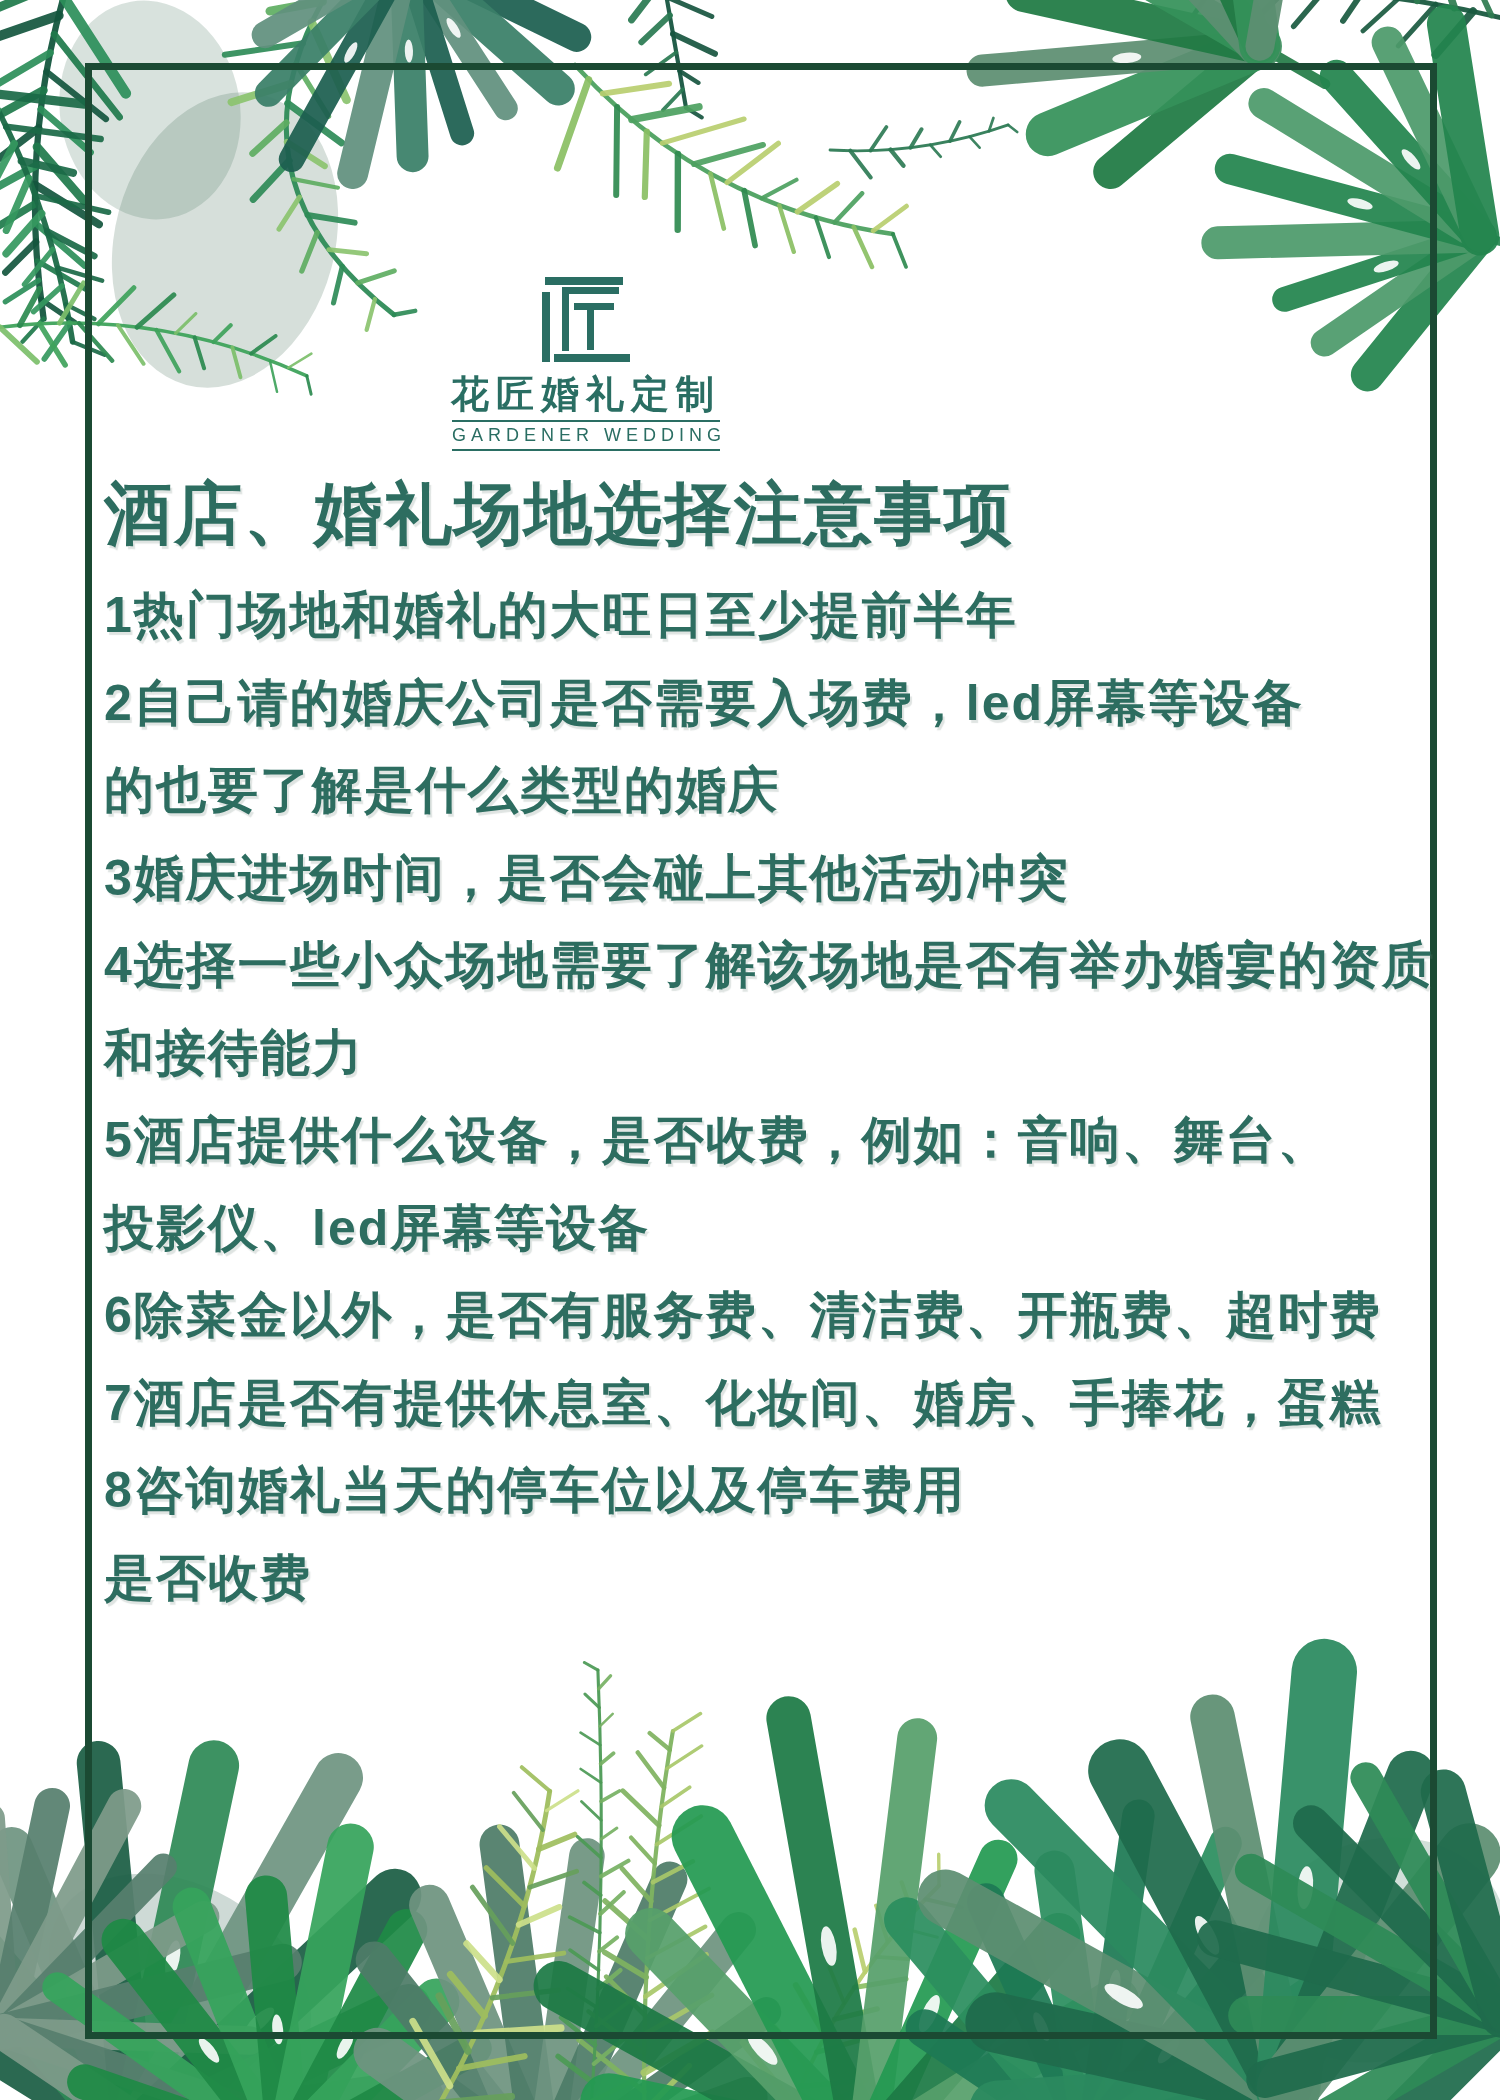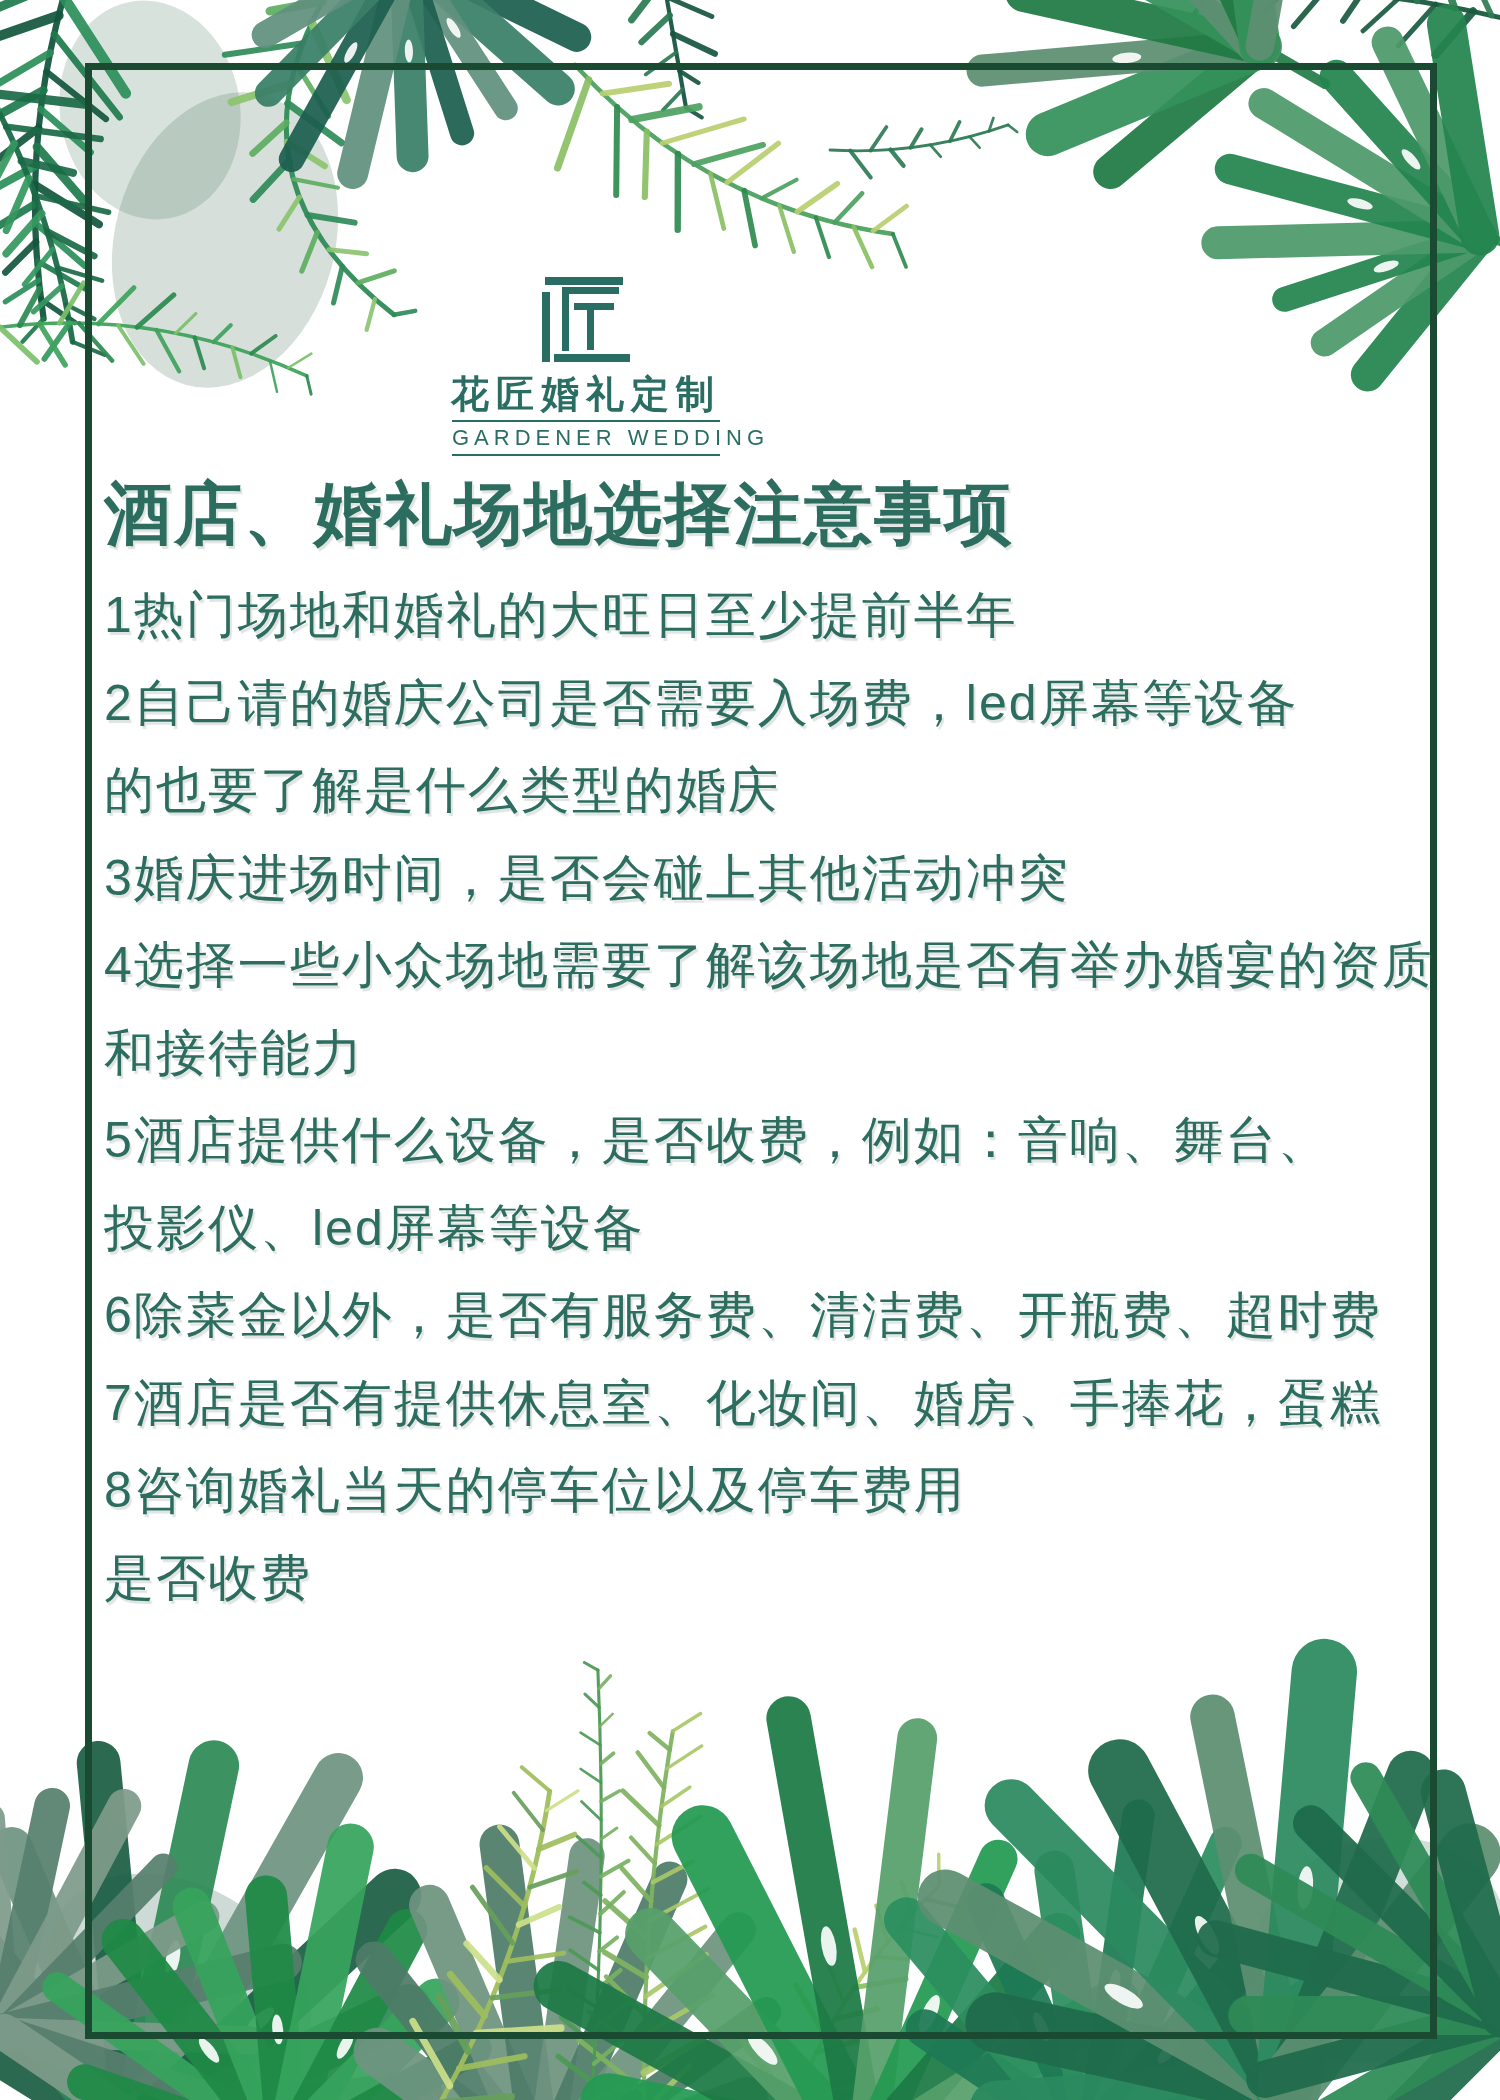--- a/index.html
+++ b/index.html
@@ -6,26 +6,26 @@
   body{width:1500px;height:2100px;overflow:hidden;font-family:"Liberation Sans",sans-serif;}
   .poster{position:relative;width:1500px;height:2100px;background:#fff;}
   #leafart{position:absolute;left:0;top:0;z-index:1;}
   .frame{position:absolute;left:85px;top:63px;width:1352px;height:1976px;
          border:7px solid #1b4a33;box-sizing:border-box;z-index:2;}
   .logo{position:absolute;left:436px;top:276px;width:300px;text-align:center;z-index:3;color:#2a6e63;}
   .mark{position:relative;width:88px;height:88px;margin:0 auto;}
   .mark b{position:absolute;background:#2a6e63;}
   .brand-cn{margin-top:8px;font-family:"DejaVu Serif",serif;font-weight:700;font-size:38px;
             letter-spacing:7px;white-space:nowrap;line-height:44px;}
-  .brand-en{margin:4px auto 0;width:268px;font-size:22px;letter-spacing:5px;
+  .brand-en{margin:4px auto 0;width:268px;font-size:18px;letter-spacing:5px;
             border-top:2px solid #2a6e63;border-bottom:2px solid #2a6e63;padding:3px 0;white-space:nowrap;}
   .content{position:absolute;left:104px;top:470px;width:1340px;z-index:3;color:#2d6d60;
            text-shadow:2px 3px 1px rgba(110,130,125,.22);}
   .content h1{margin:0 0 16px 0;font-size:68px;font-weight:700;line-height:86px;letter-spacing:2px;white-space:nowrap;}
-  .ln{margin:0;font-size:50px;font-weight:400;line-height:87.5px;letter-spacing:2px;white-space:nowrap;}
+  .ln{margin:0;font-size:50px;font-weight:700;line-height:87.5px;letter-spacing:2px;white-space:nowrap;}
 </style>
 </head>
 <body>
 
 <div class="poster">
 
   <svg id="leafart" width="1500" height="2100" viewBox="0 0 1500 2100">
       <ellipse cx="225" cy="240" rx="110" ry="150" fill="#7e9b8c" opacity="0.32" transform="rotate(15 225 240)"></ellipse>
       <ellipse cx="150" cy="110" rx="90" ry="110" fill="#4e7a66" opacity="0.22" transform="rotate(-10 150 110)"></ellipse>
       <ellipse cx="180" cy="1985" rx="140" ry="100" fill="#5d8377" opacity="0.3" transform="rotate(30 180 1985)"></ellipse>

